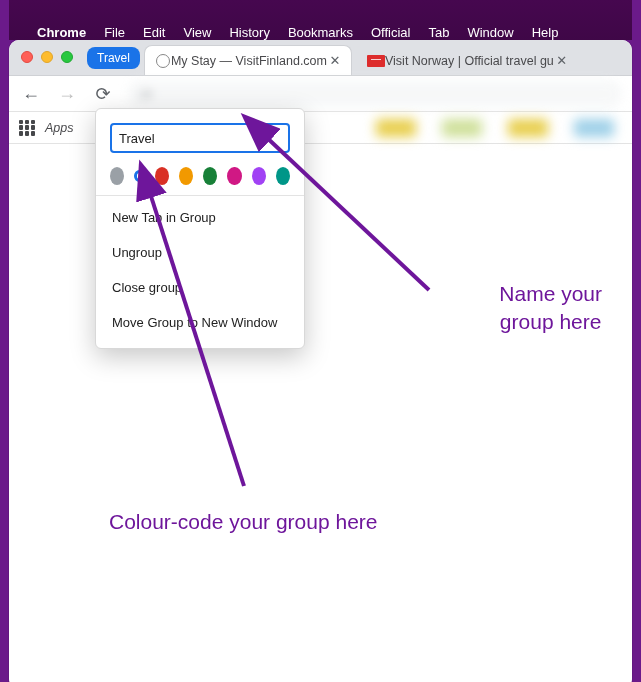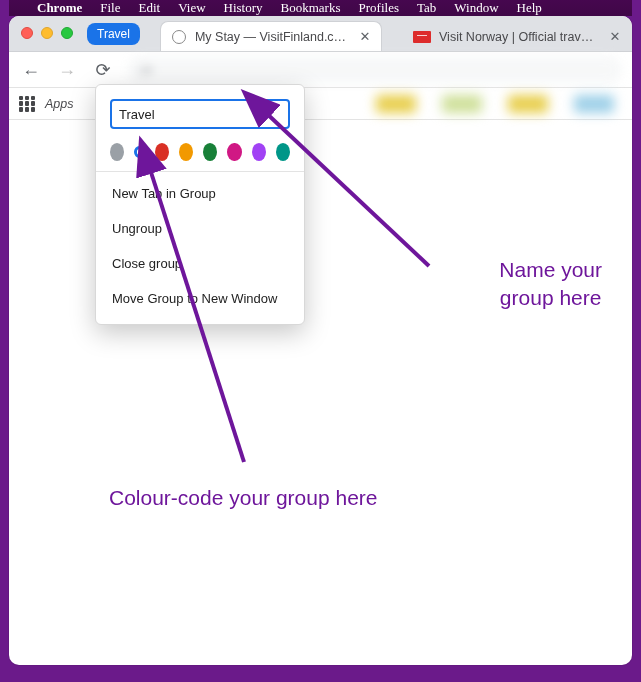--- a/index.html
+++ b/index.html
@@ -11,31 +11,30 @@
     overflow: hidden;
     position: relative;
   }
   .outer {
     position: absolute; inset: 0;
     border: 9px solid #6b1a8a;
     border-top-width: 0;
   }
   
   .menubar {
-    height: 16px;
+    height: 40px;
     background: linear-gradient(#46074f,#3f0747);
     color: #fff;
     display: flex;
-    align-items: flex-start;
+    align-items: flex-end;
     font-size: 13px;
     padding: 0 10px;
     gap: 18px;
     position: relative;
     z-index: 2;
-    font-family: Liberation Serif, serif;
   }
   .apple-logo { font-size: 15px; line-height: 1; }
   .menubar .app-name { font-weight: 700; }
   .menubar span { white-space: nowrap; }
 
   
   .chrome-window {
     background: #ffffff;
     height: calc(100% - 24px);
     position: relative;
@@ -73,24 +72,23 @@
   }
   .tab {
     height: 30px;
     background: #fff;
     border-radius: 8px 8px 0 0;
     display: flex;
     align-items: center;
     padding: 0 8px 0 10px;
     font-size: 12.5px;
     color: #49494c;
-    gap: 8px;
     min-width: 200px;
     max-width: 230px;
-    margin-left: 20px;
+    margin-left: 4px;
     margin-bottom: 0;
     border: 1px solid #cfd1d5;
     border-bottom: none;
     position: relative;
   }
   .tab:first-of-type { border-top: 3px solid #1a73e8; }
   .tab + .tab { background:#dfe1e5; border-color:transparent; }
   .tab .favicon { width:16px; height:16px; flex-shrink:0; display:flex;align-items:center;justify-content:center; }
   .tab .title { flex:1; white-space:nowrap; overflow:hidden; text-overflow:ellipsis; }
   .tab .close { width:16px;height:16px;display:flex;align-items:center;justify-content:center;color:#5f6368;font-size:13px; border-radius:50%; }
@@ -173,21 +171,21 @@
 <div class="outer">
 
   <div class="menubar">
     <span class="apple-logo"></span>
     <span class="app-name">Chrome</span>
     <span>File</span>
     <span>Edit</span>
     <span>View</span>
     <span>History</span>
     <span>Bookmarks</span>
-    <span>Profiles</span>
+    <span>Official</span>
     <span>Tab</span>
     <span>Window</span>
     <span>Help</span>
   </div>
 
   <div class="chrome-window">
 
     <div class="tabstrip">
       <div class="traffic-lights">
         <div class="tl red"></div>

